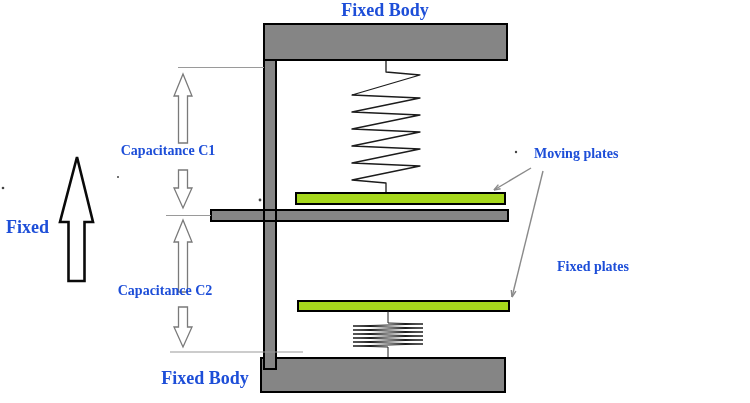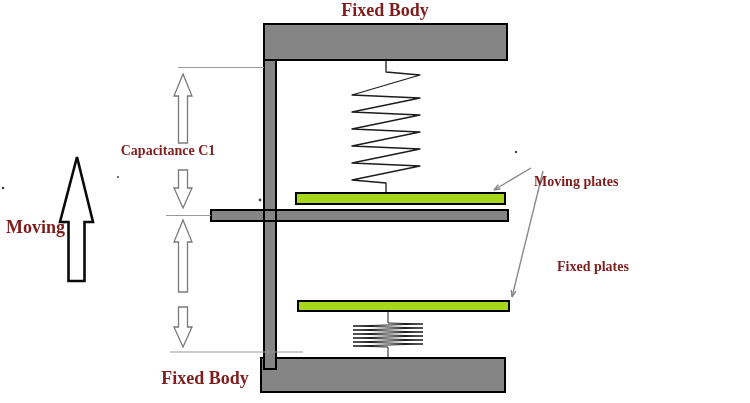--- a/index.html
+++ b/index.html
@@ -13,21 +13,21 @@
   body{background:var(--color-background);font-family:"Liberation Serif", serif;}
   .canvas{
     position:relative;width:750px;height:403px;overflow:hidden;
     background:var(--color-background);
   }
   .rect{position:absolute;box-sizing:border-box;border:2px solid var(--color-outline-black);}
   .gray-fill{background:var(--color-body-gray);}
   .green-fill{background:var(--color-plate-green);}
   .svg-overlay{position:absolute;left:0;top:0;width:750px;height:403px;pointer-events:none;}
   .label{
-    position:absolute;font-weight:bold;color:#7f1d1d;white-space:nowrap;
+    position:absolute;font-weight:bold;color:#1d4ed8;white-space:nowrap;
     font-family:"Liberation Serif", serif;line-height:1.05;text-align:right;
   }
   .lbl-18{font-size:18px;}
   .lbl-17{font-size:14px;}
   .center-x{transform:translateX(-50%);}
   .spring-line{fill:none;stroke:#1c1c1c;stroke-width:1.3;stroke-linejoin:round;}
   .spring-dense{fill:none;stroke:#1c1c1c;stroke-width:1;stroke-linejoin:round;}
   .dim-arrow{fill:#ffffff;stroke:#7a7a7a;stroke-width:1.3;stroke-linejoin:miter;}
   .motion-arrow{fill:#ffffff;stroke:#0a0a0a;stroke-width:2.6;stroke-linejoin:miter;}
   .tick{stroke:#9a9a9a;stroke-width:1.2;fill:none;}
@@ -81,16 +81,17 @@
 
     <circle class="stray" cx="3" cy="188" r="1.3"></circle>
     <circle class="stray" cx="118" cy="177" r="1"></circle>
     <circle class="stray" cx="260" cy="200" r="1.4"></circle>
     <circle class="stray" cx="516" cy="152" r="1.2"></circle>
   </svg>
 
   <div class="label lbl-18 center-x" style="left:385px;top:1px;">Fixed Body</div>
   <div class="label lbl-18 center-x" style="left:205px;top:369px;">Fixed Body</div>
   <div class="label lbl-17 center-x" style="left:168px;top:144px;">Capacitance C1</div>
-  <div class="label lbl-18" style="left:6px;top:218px;">Moving</div>
-  <div class="label lbl-17" style="left:534px;top:147px;margin-top:28px;">Moving plates</div>
+  <div class="label lbl-17 center-x" style="left:165px;top:284px;">Capacitance C2</div>
+  <div class="label lbl-18" style="left:6px;top:218px;">Fixed</div>
+  <div class="label lbl-17" style="left:534px;top:147px;">Moving plates</div>
   <div class="label lbl-17" style="left:557px;top:260px;">Fixed plates</div>
 </div>
 
 </body></html>

